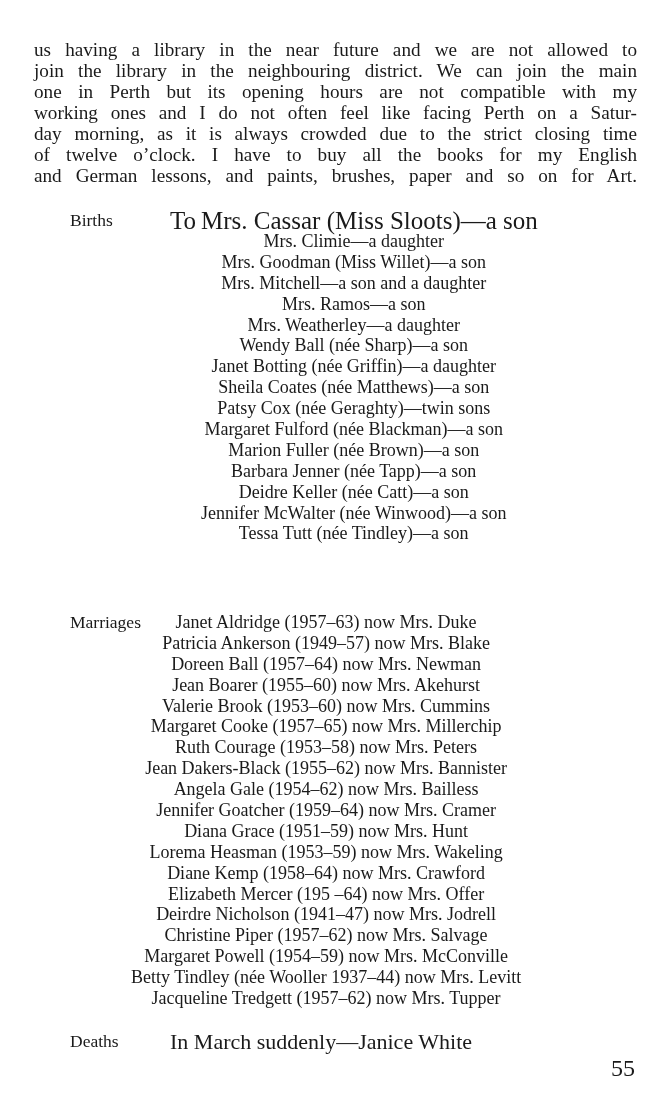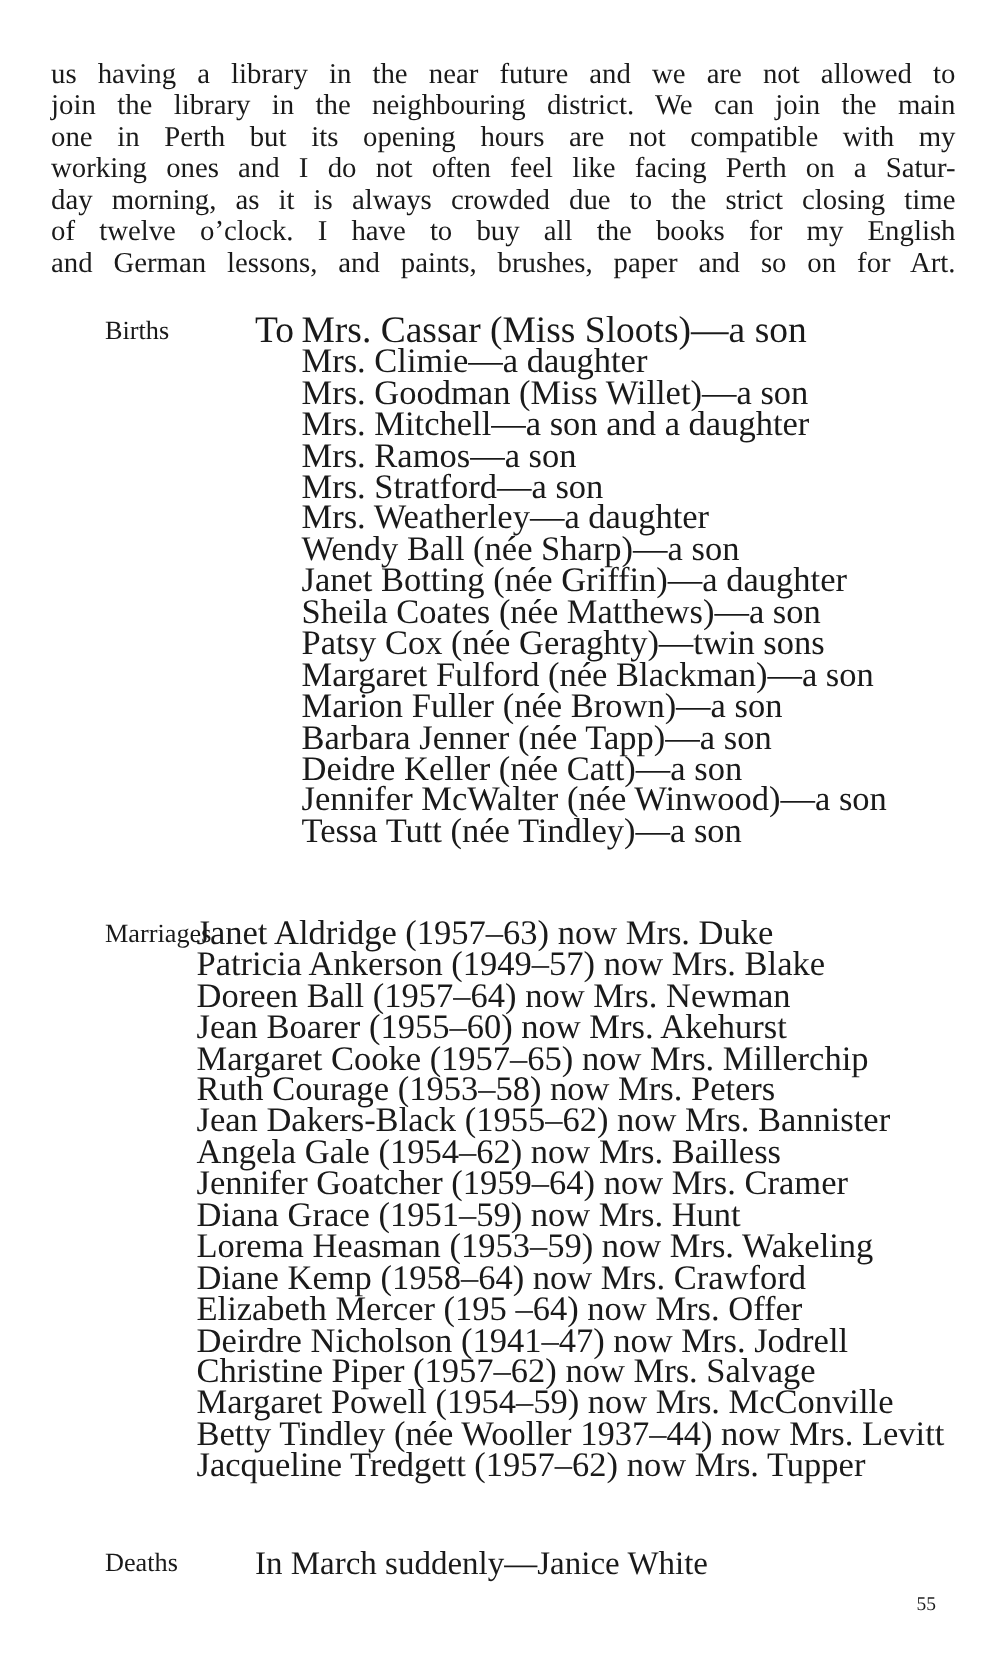--- a/index.html
+++ b/index.html
@@ -43,26 +43,27 @@
     .section-label {
       position: absolute;
       left: 26px;
       font-weight: normal;
       font-size: 17.5px;
       line-height: 21px;
       margin-left: 44px;
     }
     .entries {
       position: absolute;
-      font-size: 23px;
+      font-size: 18px;
       line-height: 20.9px;
       margin: 0;
       padding: 0;
       list-style: none;
       white-space: nowrap;
+      text-align: center;
     }
     .entries li {
       display: block;
       height: 20.9px;
     }
     .births-label { top: 210px; }
     .births-first {
       position: absolute;
       left: 170px;
       top: 210px;
@@ -89,21 +90,21 @@
       left: 170px;
       top: 1031px;
       font-size: 22px;
       line-height: 21px;
       white-space: nowrap;
     }
     .page-number {
       position: absolute;
       left: 611px;
       top: 1058px;
-      font-size: 13px;
+      font-size: 24px;
       line-height: 21px;
     }
   </style>
 </head>
 <body>
 
 <div class="page">
 
   <div class="intro">
     <span class="line">us having a library in the near future and we are not allowed to</span>
@@ -117,40 +118,40 @@
 
   <div class="section-label births-label">Births</div>
   <div class="births-first">
     <span class="to">To</span><span>Mrs. Cassar (Miss Sloots)—a son</span>
   </div>
   <ul class="entries births-list">
     <li>Mrs. Climie—a daughter</li>
     <li>Mrs. Goodman (Miss Willet)—a son</li>
     <li>Mrs. Mitchell—a son and a daughter</li>
     <li>Mrs. Ramos—a son</li>
-    <li>Mrs. Stratford—a son</li>
     <li>Mrs. Weatherley—a daughter</li>
     <li>Wendy Ball (née Sharp)—a son</li>
     <li>Janet Botting (née Griffin)—a daughter</li>
     <li>Sheila Coates (née Matthews)—a son</li>
     <li>Patsy Cox (née Geraghty)—twin sons</li>
     <li>Margaret Fulford (née Blackman)—a son</li>
     <li>Marion Fuller (née Brown)—a son</li>
     <li>Barbara Jenner (née Tapp)—a son</li>
     <li>Deidre Keller (née Catt)—a son</li>
     <li>Jennifer McWalter (née Winwood)—a son</li>
     <li>Tessa Tutt (née Tindley)—a son</li>
   </ul>
 
   <div class="section-label marriages-label">Marriages</div>
   <ul class="entries marriages-list">
     <li>Janet Aldridge (1957–63) now Mrs. Duke</li>
     <li>Patricia Ankerson (1949–57) now Mrs. Blake</li>
     <li>Doreen Ball (1957–64) now Mrs. Newman</li>
     <li>Jean Boarer (1955–60) now Mrs. Akehurst</li>
+    <li>Valerie Brook (1953–60) now Mrs. Cummins</li>
     <li>Margaret Cooke (1957–65) now Mrs. Millerchip</li>
     <li>Ruth Courage (1953–58) now Mrs. Peters</li>
     <li>Jean Dakers-Black (1955–62) now Mrs. Bannister</li>
     <li>Angela Gale (1954–62) now Mrs. Bailless</li>
     <li>Jennifer Goatcher (1959–64) now Mrs. Cramer</li>
     <li>Diana Grace (1951–59) now Mrs. Hunt</li>
     <li>Lorema Heasman (1953–59) now Mrs. Wakeling</li>
     <li>Diane Kemp (1958–64) now Mrs. Crawford</li>
     <li>Elizabeth Mercer (195  –64) now Mrs. Offer</li>
     <li>Deirdre Nicholson (1941–47) now Mrs. Jodrell</li>

